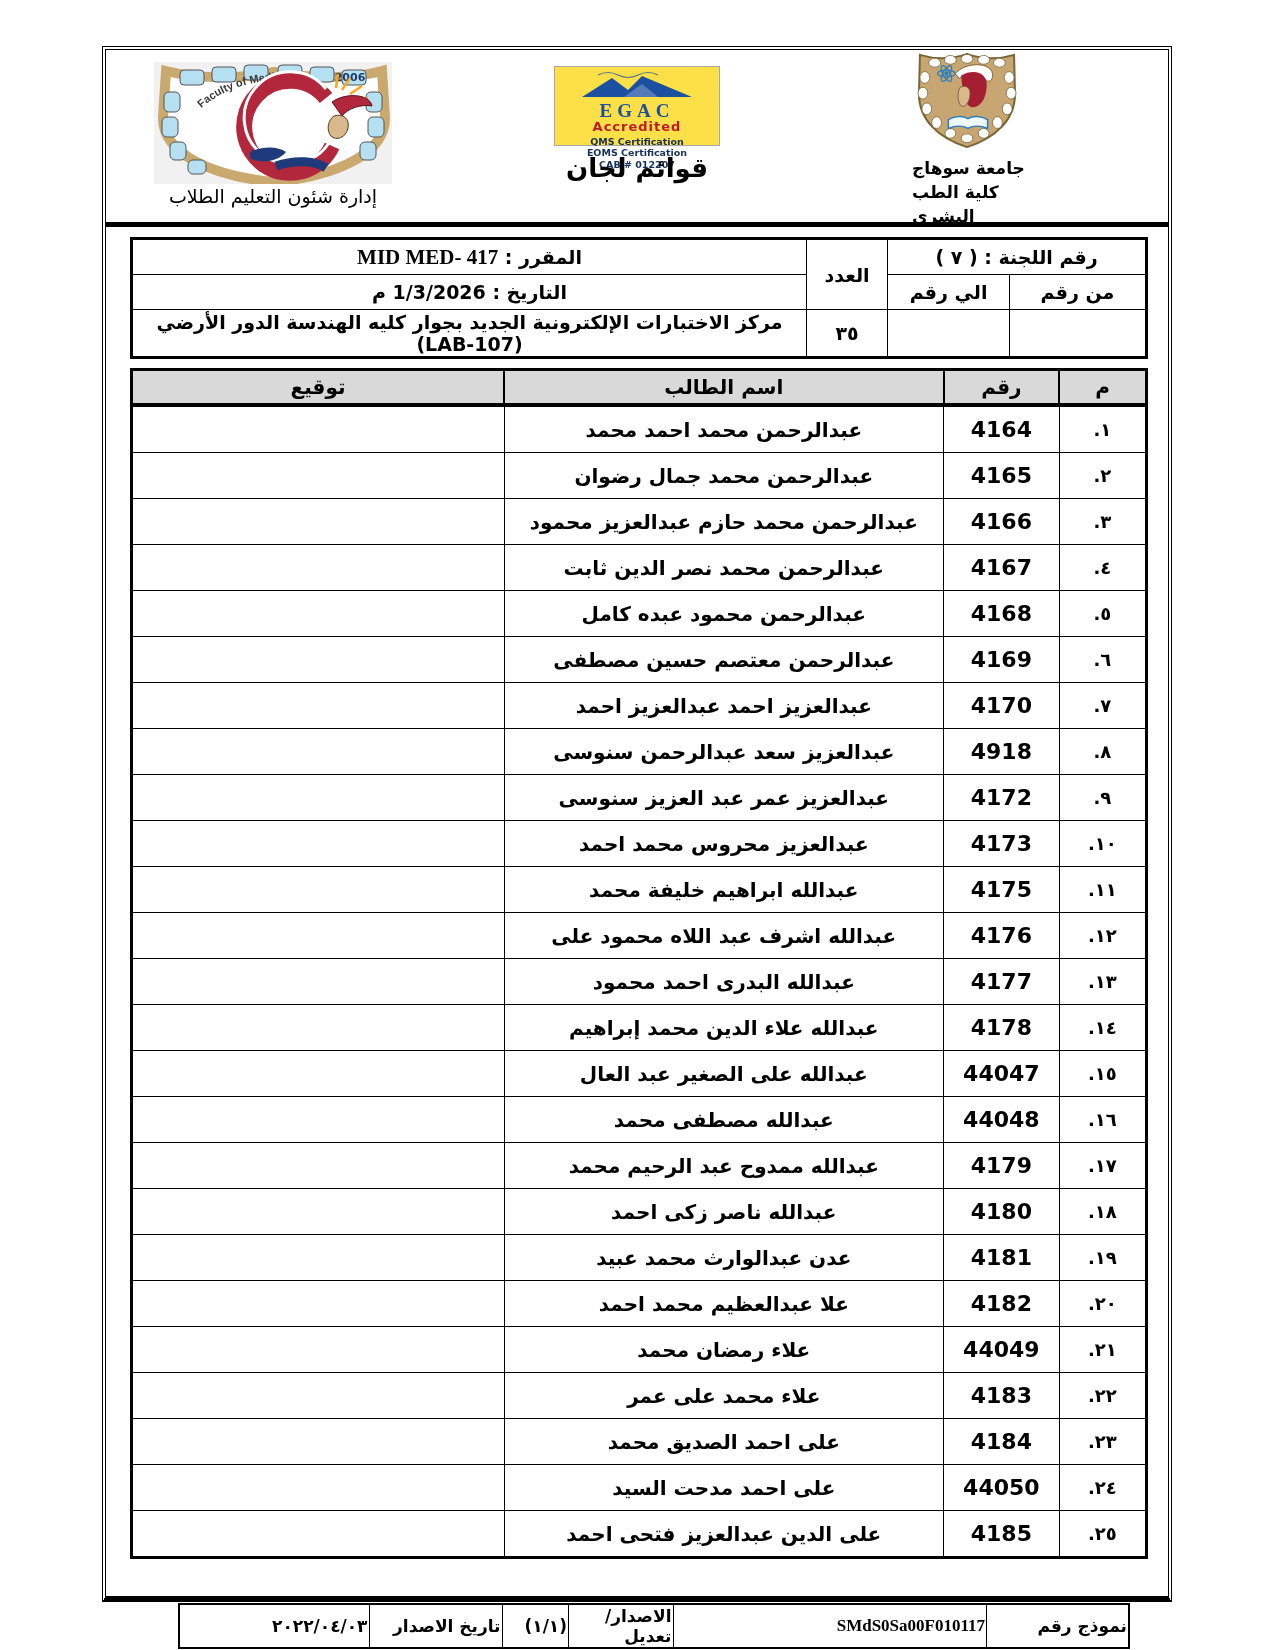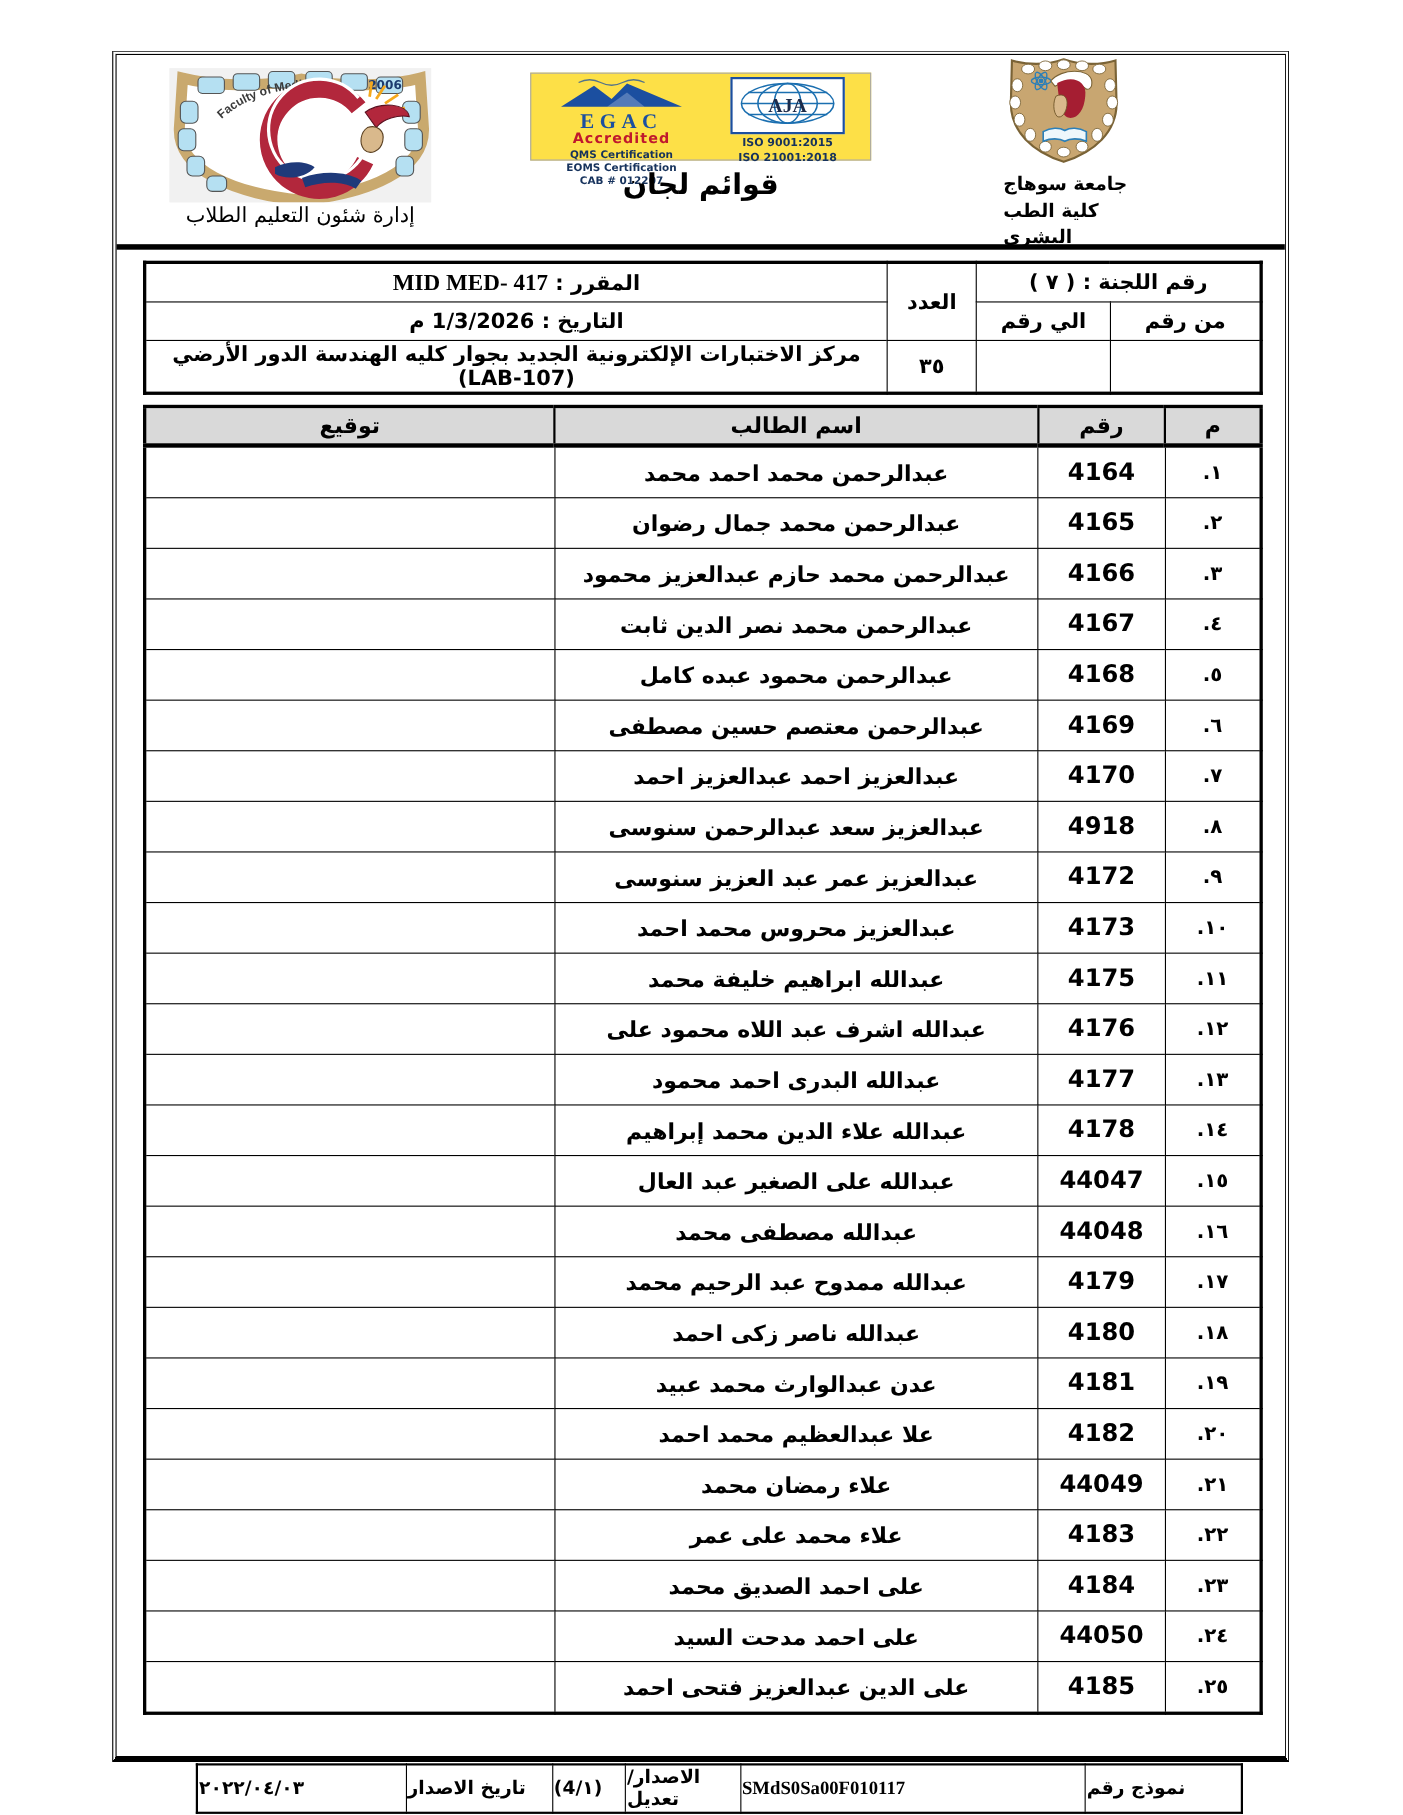--- a/index.html
+++ b/index.html
@@ -45,21 +45,21 @@
   .main-table th{background:#d9d9d9;border:2px solid #000;border-top:3px solid #000;border-bottom:4px solid #000;
                  height:30px;font-size:20px;font-weight:bold;}
   .main-table td{border:1.5px solid #000;height:43px;text-align:center;vertical-align:middle;font-weight:bold;}
   .c-idx{font-size:18px;}
   .c-num{font-size:22px;}
   .c-name{font-size:20px;}
 
   
   .footer-table{direction:rtl;border-collapse:collapse;margin:44px 38px 0 72px;width:calc(100% - 110px);
                 table-layout:fixed;border:2px solid #000;}
-  .footer-table td{border:1.5px solid #000;height:40px;text-align:left;vertical-align:middle;
+  .footer-table td{border:1.5px solid #000;height:40px;text-align:right;vertical-align:middle;
                    font-weight:bold;font-size:17px;}
   .f-serial{font-family:"Liberation Serif",serif;font-size:20px;direction:ltr;}
   .f-date{letter-spacing:2px;}
 </style>
 </head>
 <body>
 
 <div class="page">
   <div class="frame">
 
@@ -116,37 +116,20 @@
               <polygon points="50,27 68,14 84,27" fill="#ffffff" opacity="0.25"></polygon>
             </svg>
             <div class="egac-name">EGAC</div>
             <div class="egac-accredited">Accredited</div>
             <div class="egac-lines">
               <div>QMS Certification</div>
               <div>EOMS Certification</div>
               <div>CAB # 012207</div>
             </div>
           </div>
-          <div class="aja">
-            <div class="aja-box">
-              <svg width="92" height="42" viewBox="0 0 92 42">
-                <g stroke="#1b6fb0" fill="none" stroke-width="1.4">
-                  <ellipse cx="46" cy="21" rx="42" ry="18"></ellipse>
-                  <ellipse cx="46" cy="21" rx="27" ry="18"></ellipse>
-                  <ellipse cx="46" cy="21" rx="12" ry="18"></ellipse>
-                  <path d="M4,21 h84 M10,11 h72 M10,31 h72"></path>
-                </g>
-                <text x="46" y="29" text-anchor="middle" font-size="18" font-weight="bold" fill="#1c2b4a" font-family="Liberation Serif, serif">AJA</text>
-              </svg>
-            </div>
-            <div class="aja-lines">
-              <div>ISO 9001:2015</div>
-              <div>ISO 21001:2018</div>
-            </div>
-          </div>
         </div>
         <div class="title1">قوائم لجان</div>
       </div>
 
       <div class="logo-right">
         <svg width="110" height="100" viewBox="0 0 110 102">
           <path d="M55,3 C72,9 90,8 103,4 L104,44 C104,70 84,89 55,98 C26,89 6,70 6,44 L7,4 C20,8 38,9 55,3 Z" fill="#c8a671" stroke="#7a6336" stroke-width="2"></path>
           <g fill="#ffffff" stroke="#7a6336" stroke-width="0.8">
             <ellipse cx="22" cy="12" rx="6" ry="4.5"></ellipse>
               <ellipse cx="38" cy="9" rx="6" ry="4.5"></ellipse>
@@ -415,21 +398,21 @@
           <col style="width:11%">
           <col style="width:7%">
           <col style="width:14%">
           <col style="width:20%">
         </colgroup>
       <tbody>
           <tr>
         <td>نموذج رقم</td>
         <td class="f-serial">SMdS0Sa00F010117</td>
         <td>الاصدار/تعديل</td>
-        <td>(١/4)</td>
+        <td>(١/١)</td>
         <td>تاريخ الاصدار</td>
         <td class="f-date">٢٠٢٢/٠٤/٠٣</td>
       </tr>
     </tbody>
       </table>
 
   </div>
 </div>
 
 </body></html>

